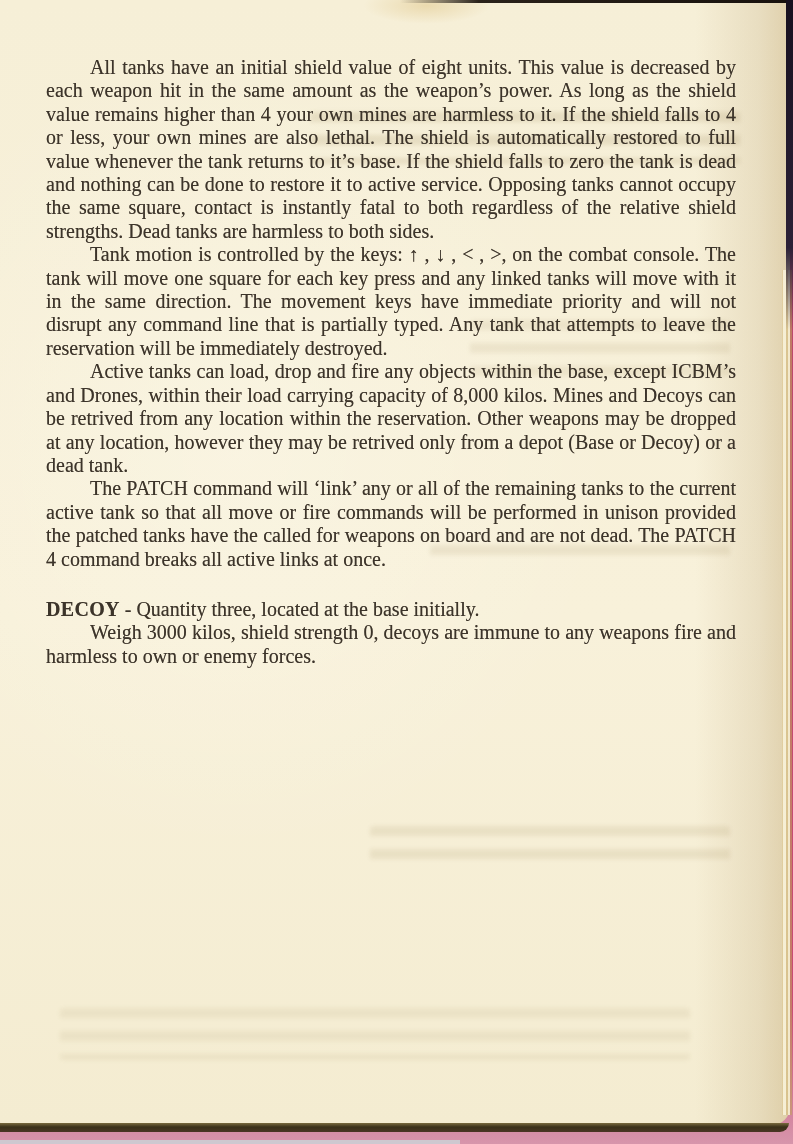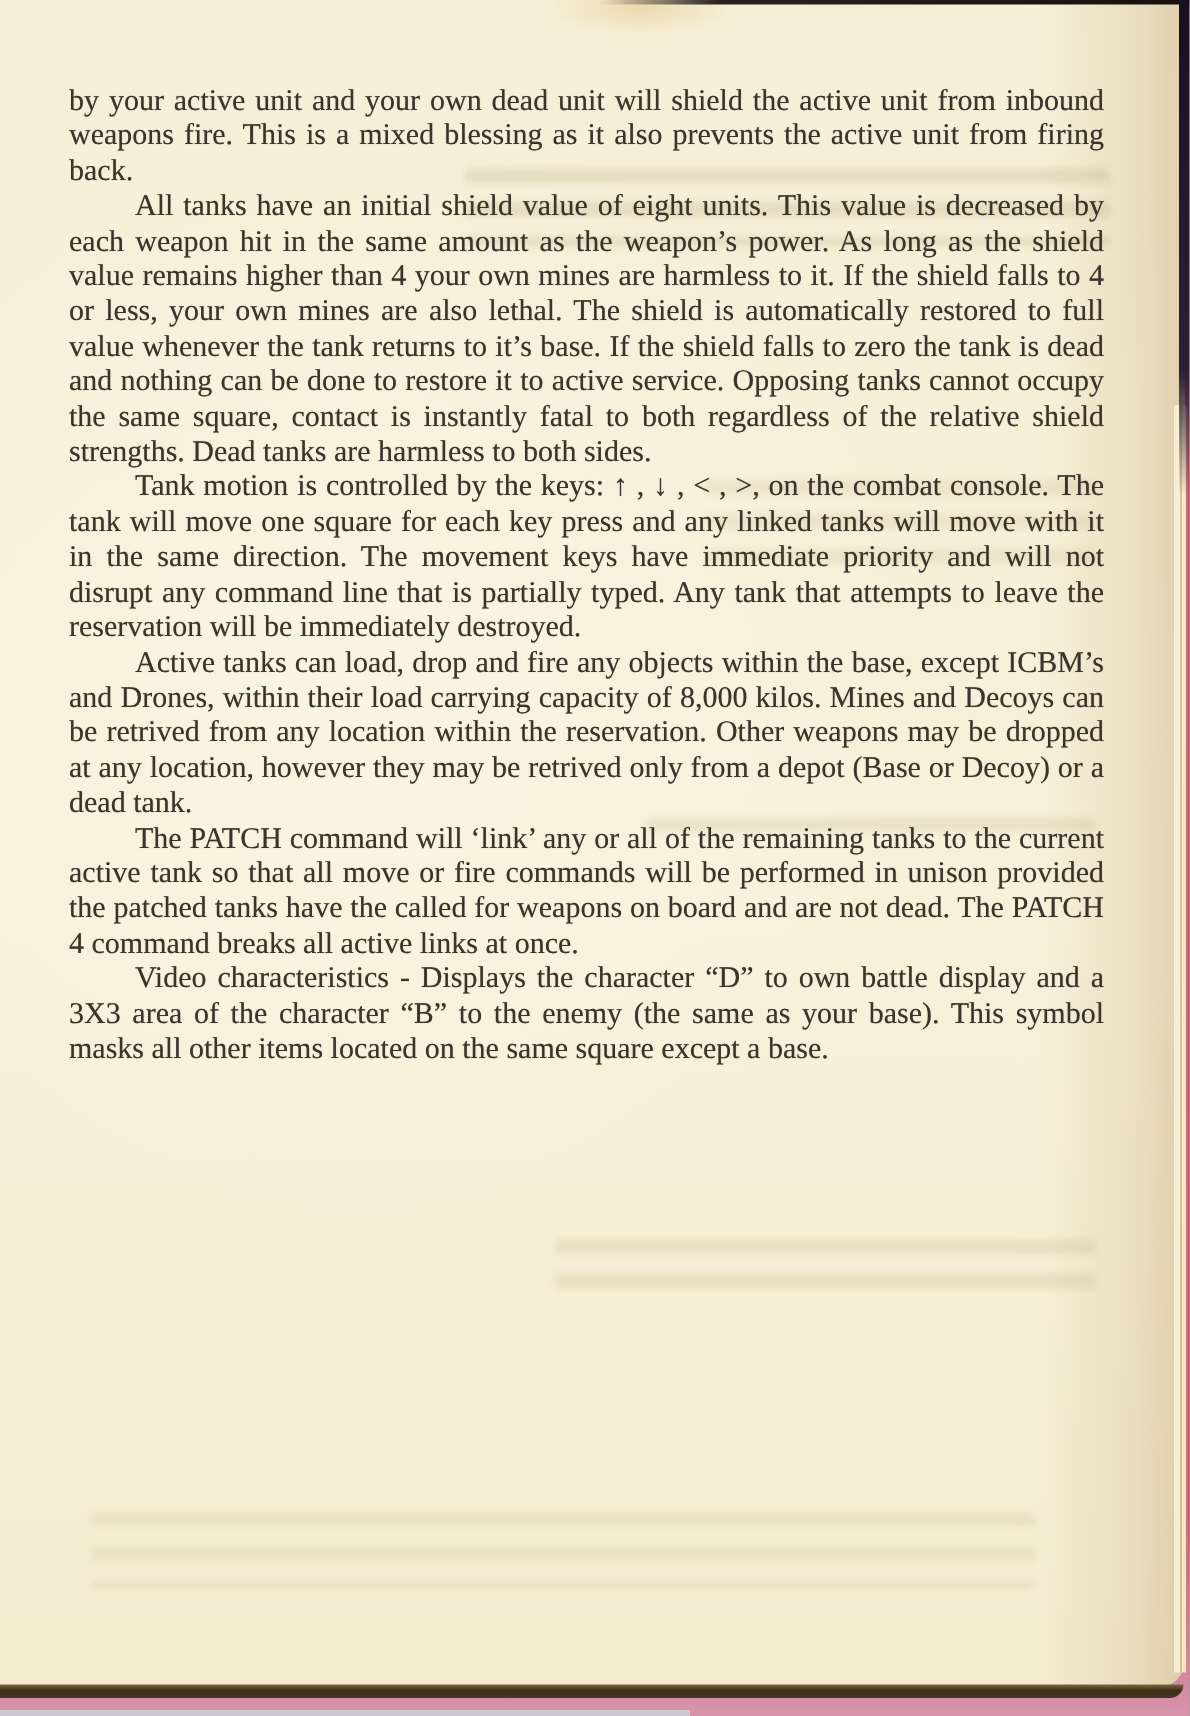--- a/index.html
+++ b/index.html
@@ -86,28 +86,28 @@
   <div class="bottom-gray"></div>
 
   <div class="page">
     <div class="ghost g1"></div>
     <div class="ghost g2"></div>
     <div class="ghost g3"></div>
     <div class="ghost g4"></div>
     <div class="ghost g5"></div>
 
     <div class="text">
-      <p>by your active unit and your own dead unit will shield the active unit from inbound weapons fire. This is a mixed blessing as it also prevents the active unit from firing back.</p>
       <p class="ind gap">All tanks have an initial shield value of eight units. This value is decreased by each weapon hit in the same amount as the weapon’s power. As long as the shield value remains higher than 4 your own mines are harmless to it. If the shield falls to 4 or less, your own mines are also lethal. The shield is automatically restored to full value whenever the tank returns to it’s base. If the shield falls to zero the tank is dead and nothing can be done to restore it to active service. Opposing tanks cannot occupy the same square, contact is instantly fatal to both regardless of the relative shield strengths. Dead tanks are harmless to both sides.</p>
       <p class="ind gap">Tank motion is controlled by the keys: ↑ , ↓ , &lt; , &gt;, on the combat console. The tank will move one square for each key press and any linked tanks will move with it in the same direction. The movement keys have immediate priority and will not disrupt any command line that is partially typed. Any tank that attempts to leave the reservation will be immediately destroyed.</p>
       <p class="ind gap">Active tanks can load, drop and fire any objects within the base, except ICBM’s and Drones, within their load carrying capacity of 8,000 kilos. Mines and Decoys can be retrived from any location within the reservation. Other weapons may be dropped at any location, however they may be retrived only from a depot (Base or Decoy) or a dead tank.</p>
       <p class="ind gap">The PATCH command will ‘link’ any or all of the remaining tanks to the current active tank so that all move or fire commands will be performed in unison provided the patched tanks have the called for weapons on board and are not dead. The PATCH 4 command breaks all active links at once.</p>
 
+      <p class="heading"><span class="term">DECOY</span><span> - Quantity three, located at the base initially.</span></p>
 
-      <p class="ind gap">Video characteristics - Displays the character “D” to own battle display and a 3X3 area of the character “B” to the enemy (the same as your base). This symbol masks all other items located on the same square except a base.</p>
+      <p class="ind gap">Weigh 3000 kilos, shield strength 0, decoys are immune to any weapons fire and harmless to own or enemy forces.</p>
     </div>
   </div>
 
   <div class="right-page-edges"></div>
   <div class="bottom-edge"></div>
   <div class="top-line"></div>
   <div class="right-dark-strip"></div>
 
 </div>
 

